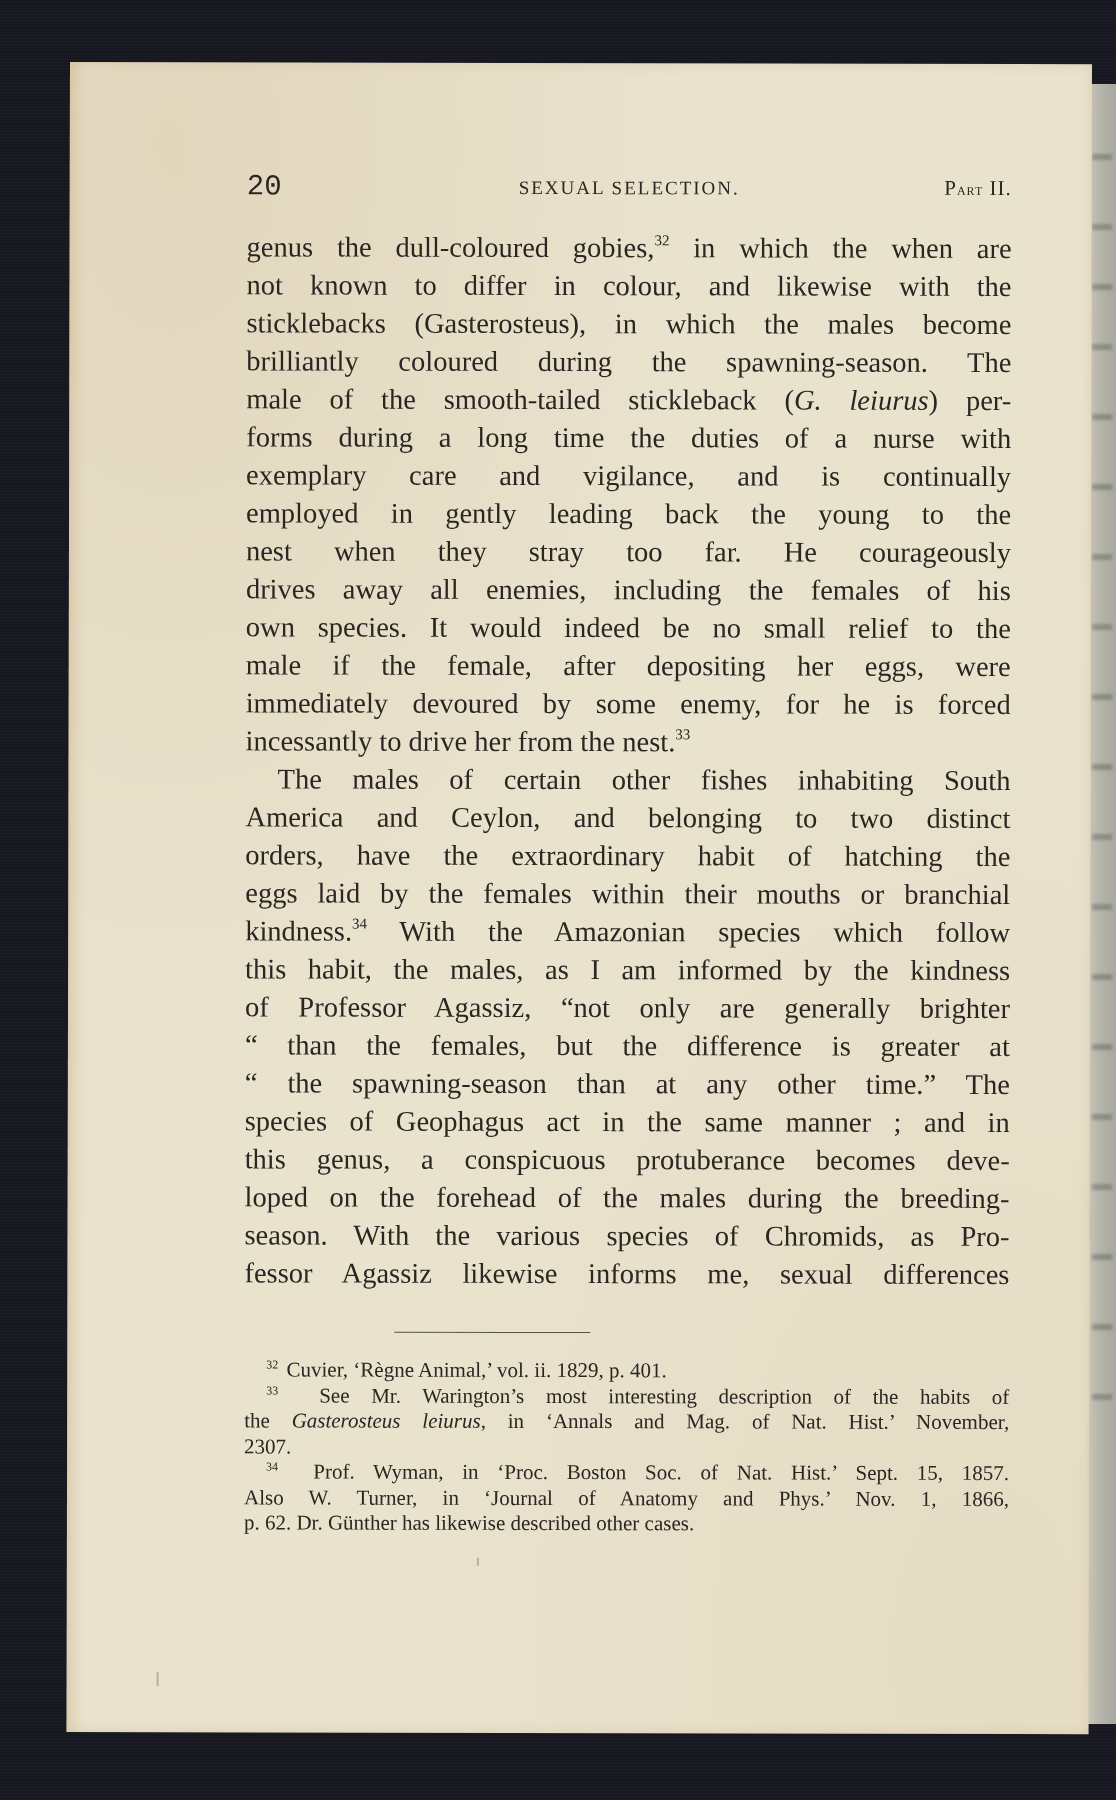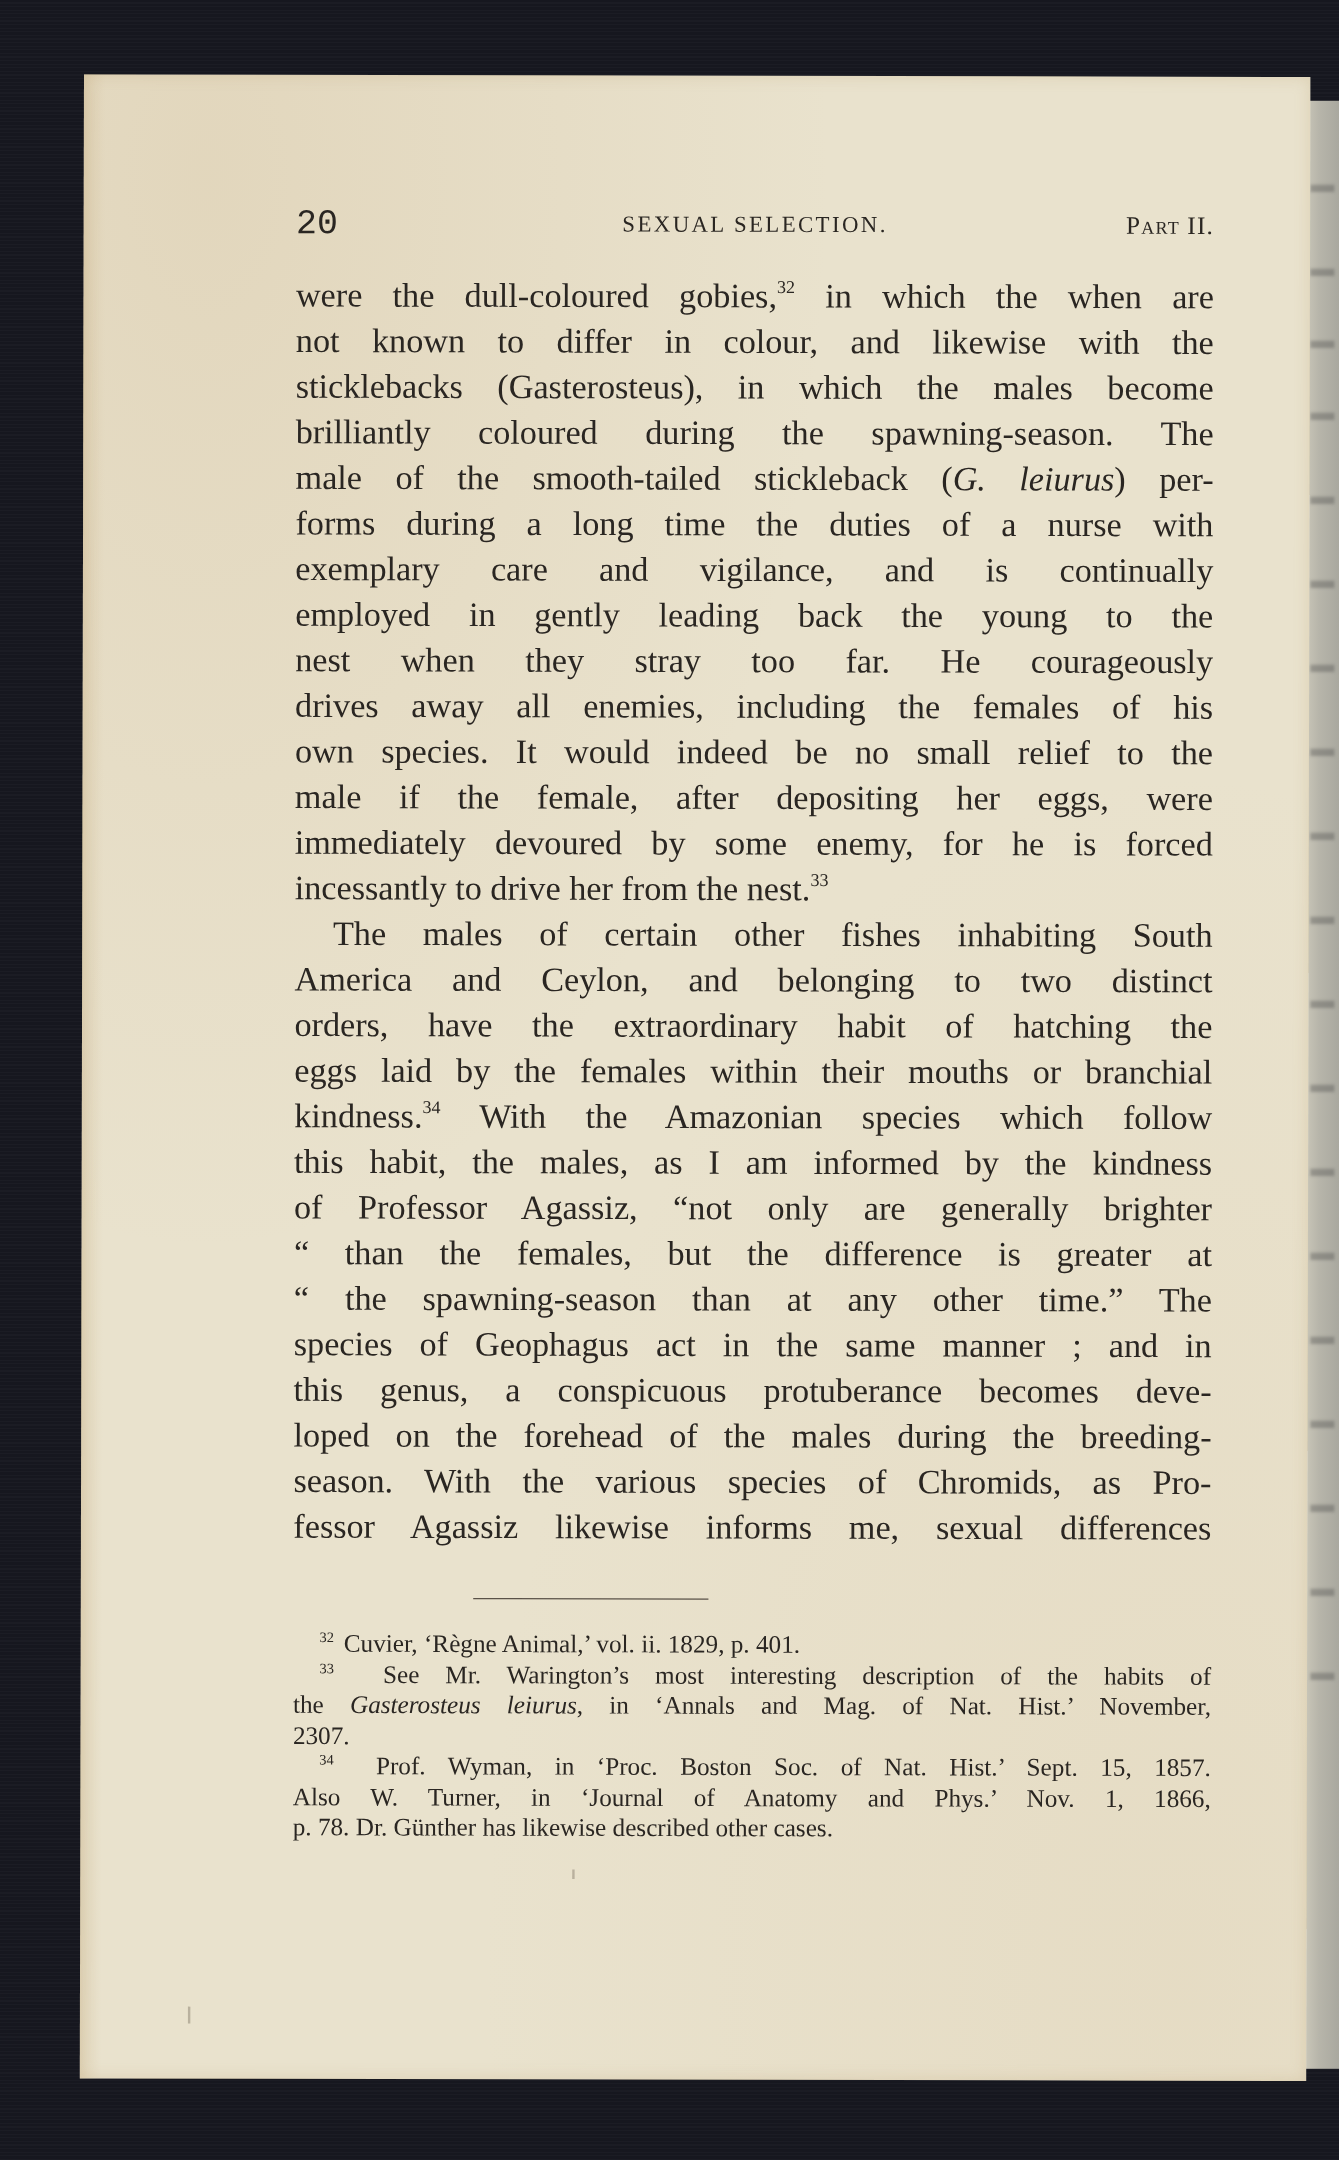--- a/index.html
+++ b/index.html
@@ -32,21 +32,21 @@
   }
   .running-head {
     position: absolute; left: 177px; top: 108px; width: 765px; height: 34px;
   }
   .page-number { position: absolute; left: 0; top: 0; font-size: 29px; font-family: Liberation Mono, monospace; }
   .head-title {
     position: absolute; left: 0; right: 0; top: 6px; text-align: center;
     font-size: 19px; letter-spacing: 2px; text-transform: uppercase;
   }
   .head-part { position: absolute; right: 0; top: 4px; font-size: 21px; letter-spacing: 1px; }
-  .head-part .sc { font-size: 15px; text-align: right; }
+  .head-part .sc { font-size: 12px; text-align: right; }
   .body-text {
     position: absolute; left: 177px; top: 166px; width: 765px;
     font-size: 28.5px; line-height: 38px;
   }
   .line {
     display: block; height: 38px; white-space: nowrap;
     text-align: justify; text-align-last: justify;
   }
   .line.last { text-align-last: left; }
   .line.indent { padding-left: 32px; }
@@ -98,21 +98,21 @@
   <div class="speck" style="left:90px; top:1610px; height:14px;"></div>
   <div class="speck" style="left:410px; top:1495px; height:8px;"></div>
 
   <div class="running-head">
     <span class="page-number">20</span>
     <span class="head-title">Sexual Selection.</span>
     <span class="head-part" id="part-label">P<span class="sc">ART</span> II.</span>
   </div>
 
   <div class="body-text" id="body-text">
-      <span class="line"><span>were the dull-coloured gobies,</span><sup>32</sup><span> in which the when are</span></span>
+      <span class="line"><span>genus the dull-coloured gobies,</span><sup>32</sup><span> in which the when are</span></span>
       <span class="line"><span>not known to differ in colour, and likewise with the</span></span>
       <span class="line"><span>sticklebacks (Gasterosteus), in which the males become</span></span>
       <span class="line"><span>brilliantly coloured during the spawning-season.  The</span></span>
       <span class="line"><span>male of the smooth-tailed stickleback (</span><em>G. leiurus</em><span>) per-</span></span>
       <span class="line"><span>forms during a long time the duties of a nurse with</span></span>
       <span class="line"><span>exemplary care and vigilance, and is continually</span></span>
       <span class="line"><span>employed in gently leading back the young to the</span></span>
       <span class="line"><span>nest when they stray too far.  He courageously</span></span>
       <span class="line"><span>drives away all enemies, including the females of his</span></span>
       <span class="line"><span>own species.  It would indeed be no small relief to the</span></span>
@@ -142,16 +142,16 @@
         <span class="fn-line indent last"><sup>32 </sup>&nbsp;<span>Cuvier, ‘Règne Animal,’ vol. ii. 1829, p. 401.</span></span>
       </div>
       <div>
         <span class="fn-line indent"><sup>33 </sup>&nbsp;<span>See Mr. Warington’s most interesting description of the habits of</span></span>
         <span class="fn-line"><span>the </span><em>Gasterosteus leiurus</em><span>, in ‘Annals and Mag. of Nat. Hist.’ November,</span></span>
         <span class="fn-line last"><span>2307.</span></span>
       </div>
       <div>
         <span class="fn-line indent"><sup>34 </sup>&nbsp;<span>Prof. Wyman, in ‘Proc. Boston Soc. of Nat. Hist.’ Sept. 15, 1857.</span></span>
         <span class="fn-line"><span>Also W. Turner, in ‘Journal of Anatomy and Phys.’ Nov. 1, 1866,</span></span>
-        <span class="fn-line last"><span>p. 78.  Dr. Günther has likewise described other cases.</span></span>
+        <span class="fn-line last"><span>p. 62.  Dr. Günther has likewise described other cases.</span></span>
       </div>
     </div>
 </div>
 
 </body></html>

